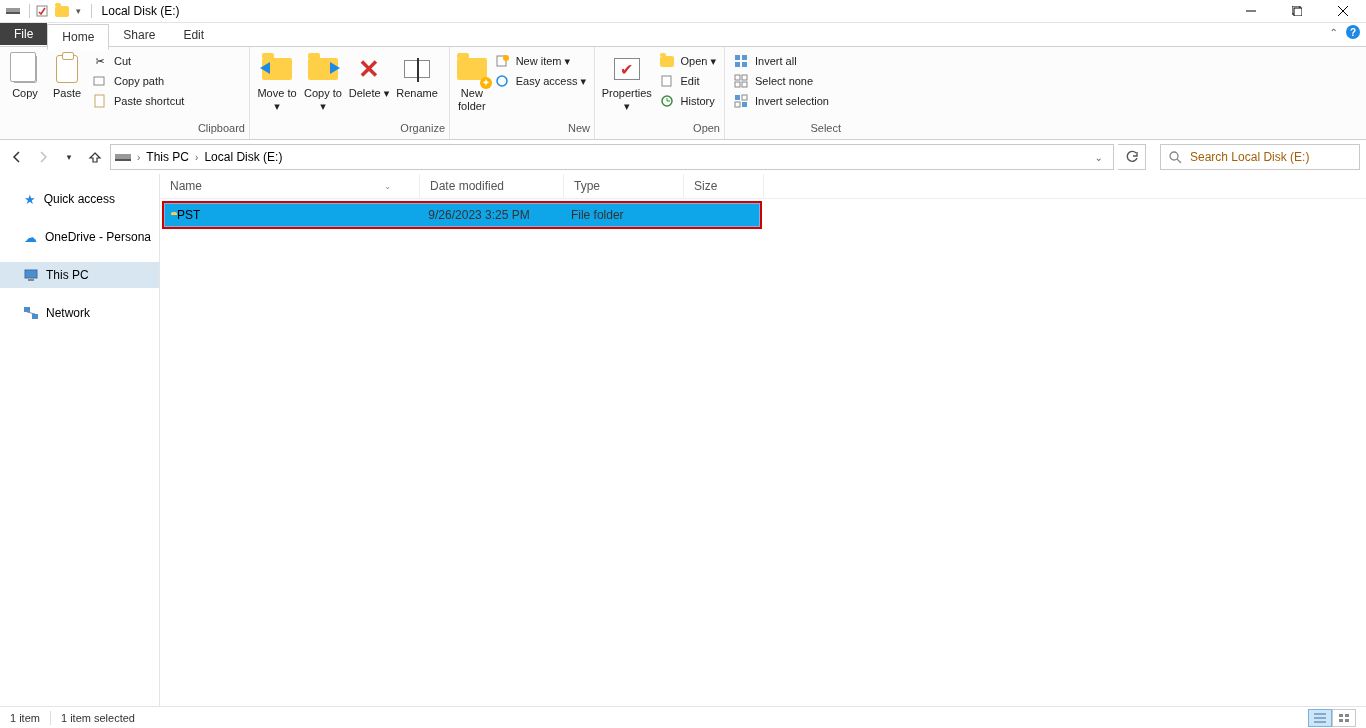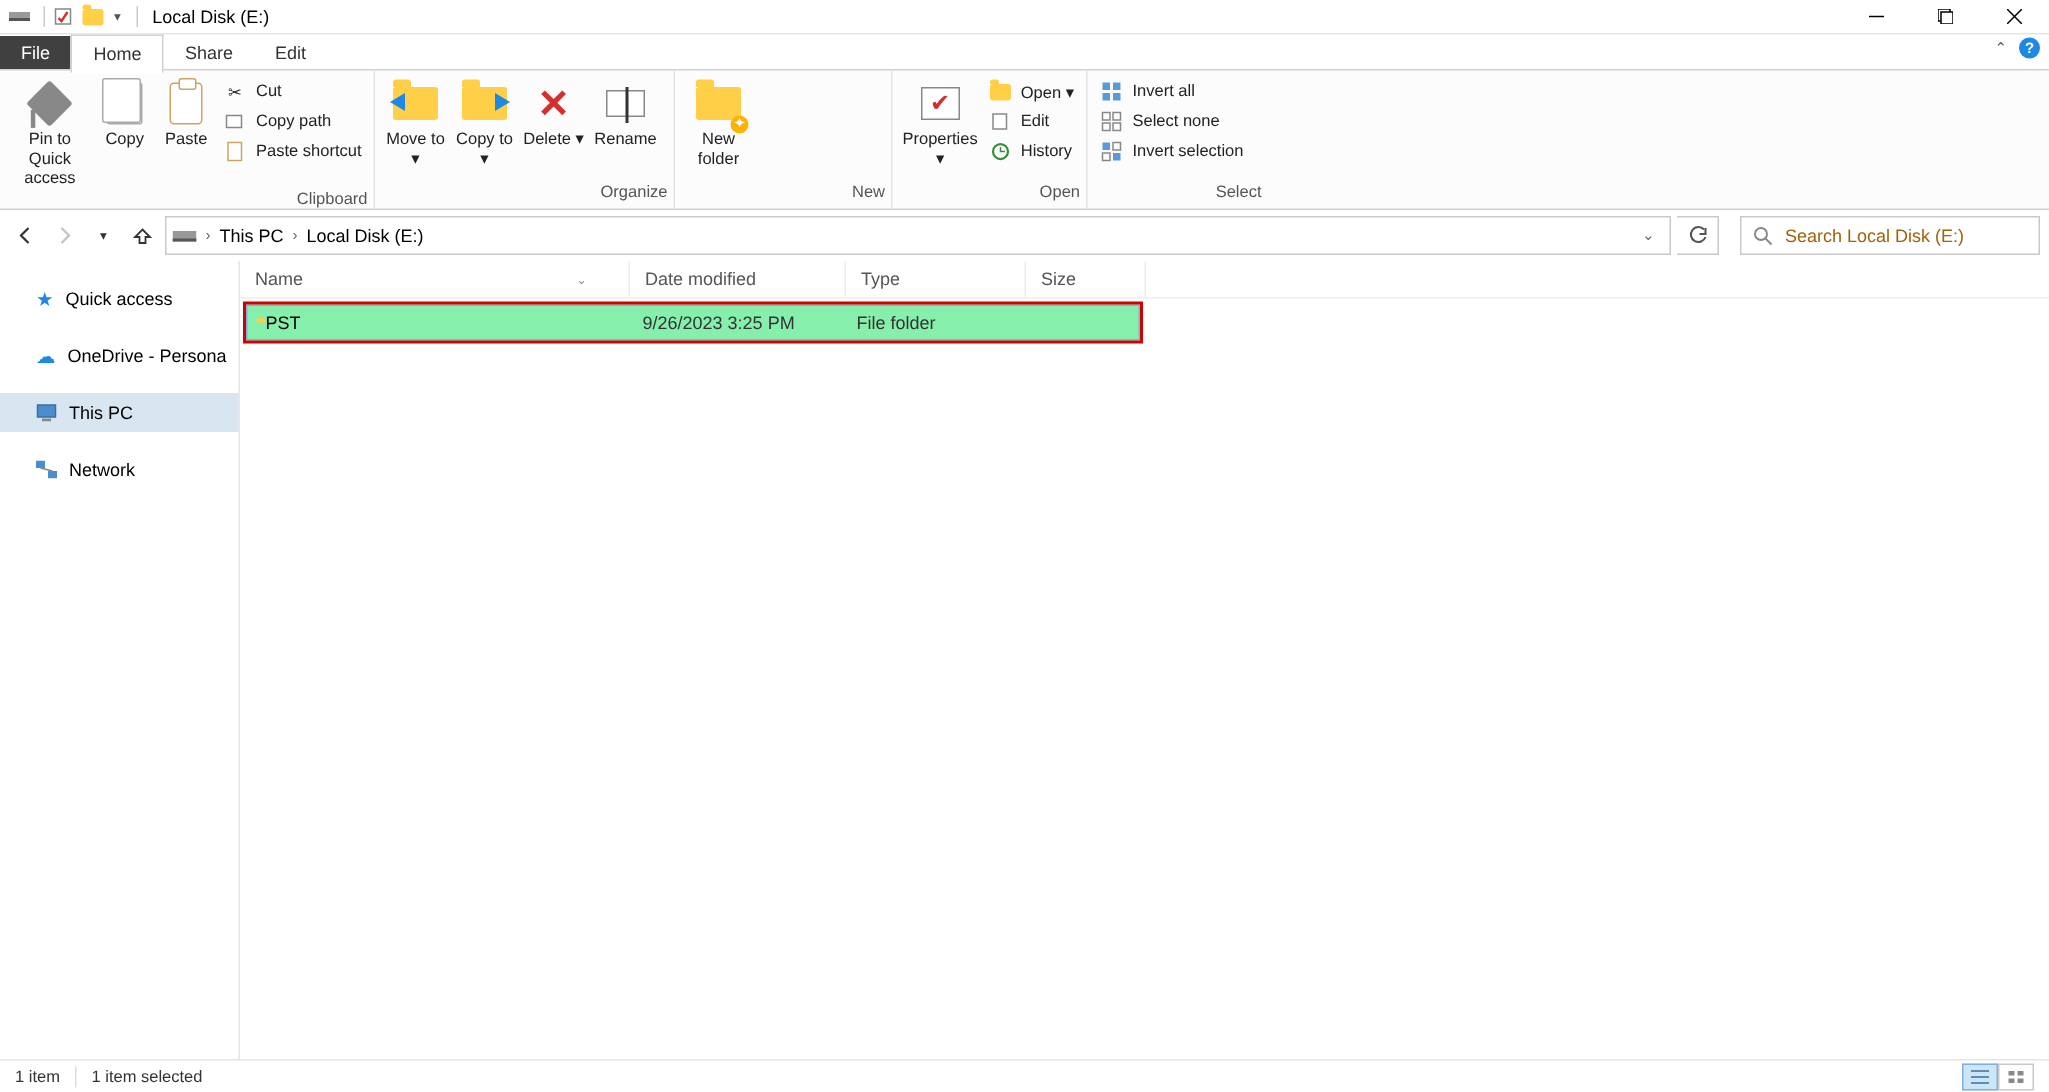--- a/index.html
+++ b/index.html
@@ -9,21 +9,21 @@
   .title-bar { height: 23px; display: flex; align-items: center; border-bottom: 1px solid #e5e5e5; }
   .title-left { display: flex; align-items: center; padding-left: 5px; }
   .qat-icon { width: 16px; height: 16px; margin-right: 4px; display:flex; align-items:center; justify-content:center;}
   .qat-sep  { width:1px; height:14px; background:#ccc; margin:0 4px; }
   .qat-caret{ font-size:9px; color:#555; margin-left:2px; margin-right:6px;}
   .title-text { margin-left:6px; font-size:12px; }
   .title-right { margin-left:auto; display:flex; }
   .win-btn { width:46px; height:23px; display:flex; align-items:center; justify-content:center; font-size:12px;}
 
   
-  .tab-strip { height:24px; display:flex; align-items:center; border-bottom:1px solid #d0d0d0; position:relative;}
+  .tab-strip { height:24px; display:flex; align-items:flex-start; border-bottom:1px solid #d0d0d0; position:relative;}
   .file-tab { background:#404040; color:#fff; height:22px; padding:0 14px; display:flex; align-items:center; font-size:12px; }
   .tab { height:22px; padding:12px 14px; display:flex; align-items:center; font-size:12px; color:#333;}
   .tab.active { border:1px solid #d0d0d0; border-bottom:1px solid #fff; background:#fff; position:relative; top:1px;}
   .tab-strip-right{position:absolute; right:6px; top:2px; display:flex; align-items:center; gap:8px;}
   .help-circle{width:14px;height:14px;border-radius:50%;background:#1e88e5;color:#fff;display:flex;align-items:center;justify-content:center;font-size:10px;font-weight:bold;}
 
   
   .ribbon { height:93px; border-bottom:1px solid #d0d0d0; background:#fcfcfc; display:flex;}
   .group { border-right:1px solid #e3e3e3; display:flex; flex-direction:column; padding:4px 4px 0 4px;}
   .group-body{flex:1; display:flex; align-items:flex-start;}
@@ -76,21 +76,21 @@
 
   .list-pane{flex:1;position:relative;}
   .col-headers{display:flex;height:25px;border-bottom:1px solid #eee;align-items:center;color:#555;font-size:12px;}
   .col{padding-left:10px;border-right:1px solid #eee;height:100%;display:flex;align-items:center;}
   .col.name{width:260px;justify-content:space-between;padding-right:28px;}
   .col.date{width:144px;}
   .col.type{width:120px;}
   .col.size{width:80px;}
   .sort-ind{font-size:8px;color:#888;}
 
-  .file-row{display:flex;align-items:center;height:24px;margin:4px 0 0 4px;width:596px;background:#86efac;outline:2px solid #d40000;border:1px solid #7bb2e0;font-size:12px;}
+  .file-row{display:flex;align-items:center;height:24px;margin:4px 0 0 4px;width:596px;background:#0ea5e9;outline:2px solid #d40000;border:1px solid #7bb2e0;font-size:12px;}
   .file-row .name-cell{width:256px;display:flex;align-items:center;gap:6px;padding-left:6px;}
   .file-row .date-cell{width:144px;padding-left:10px;color:#333;}
   .file-row .type-cell{width:120px;padding-left:10px;color:#333;}
   .file-row .size-cell{width:80px;padding-left:10px;}
 
   
   .status-bar{position:absolute;bottom:0;left:0;right:0;height:22px;border-top:1px solid #e5e5e5;display:flex;align-items:center;padding:0 10px;font-size:11px;color:#333;}
   .status-sep{width:1px;height:14px;background:#ddd;margin:0 10px;}
   .view-toggles{margin-left:auto;display:flex;}
   .vt{width:24px;height:18px;border:1px solid #c9c9c9;display:flex;align-items:center;justify-content:center;font-size:10px;}
@@ -152,26 +152,20 @@
   <div class="tab-strip-right">
     <span style="font-size:10px;color:#555;">⌃</span>
     <span class="help-circle">?</span>
   </div>
 </div>
 
 <div class="ribbon">
 
   <div class="group" style="width:250px;">
     <div class="group-body">
-      <div class="lg-btn" style="width:60px;">
-        <span class="ico">
-            <span class="pushpin"></span>
-          </span>
-        <span style="white-space:normal;">Pin to Quick access</span>
-      </div>
       <div class="lg-btn" style="width:42px;">
         <span class="ico">
             <span class="paper-stack"></span>
           </span>
         <span>Copy</span>
       </div>
       <div class="lg-btn" style="width:42px;">
         <span class="ico">
             <span class="clipboard"></span>
           </span>
@@ -236,20 +230,39 @@
   </div>
 
   <div class="group" style="width:145px;">
     <div class="group-body">
       <div class="lg-btn" style="width:50px;">
         <span class="ico" style="position:relative;">
             <span class="folder-ico"></span>
             <span class="folder-plus">✦</span>
           </span>
         <span style="white-space:normal;">New folder</span>
+      </div>
+      <div class="mini-stack">
+        <div class="mini-row">
+          <span class="ico-sm">
+            <svg width="14" height="14">
+                <rect x="2" y="2" width="9" height="10" fill="#fff" stroke="#888"></rect>
+                <circle cx="11" cy="4" r="3" fill="#ffb300"></circle>
+              </svg>
+          </span>
+          <span><span>New item</span> ▾</span>
+        </div>
+        <div class="mini-row">
+          <span class="ico-sm">
+            <svg width="14" height="14">
+                <circle cx="7" cy="7" r="5" fill="none" stroke="#1e88e5" stroke-width="1.5"></circle>
+              </svg>
+          </span>
+          <span><span>Easy access</span> ▾</span>
+        </div>
       </div>
     </div>
     <div class="group-label">New</div>
   </div>
 
   <div class="group" style="width:130px;">
     <div class="group-body">
       <div class="lg-btn" style="width:58px;">
         <span class="ico">
             <span class="checkbox-ico">✔</span>

